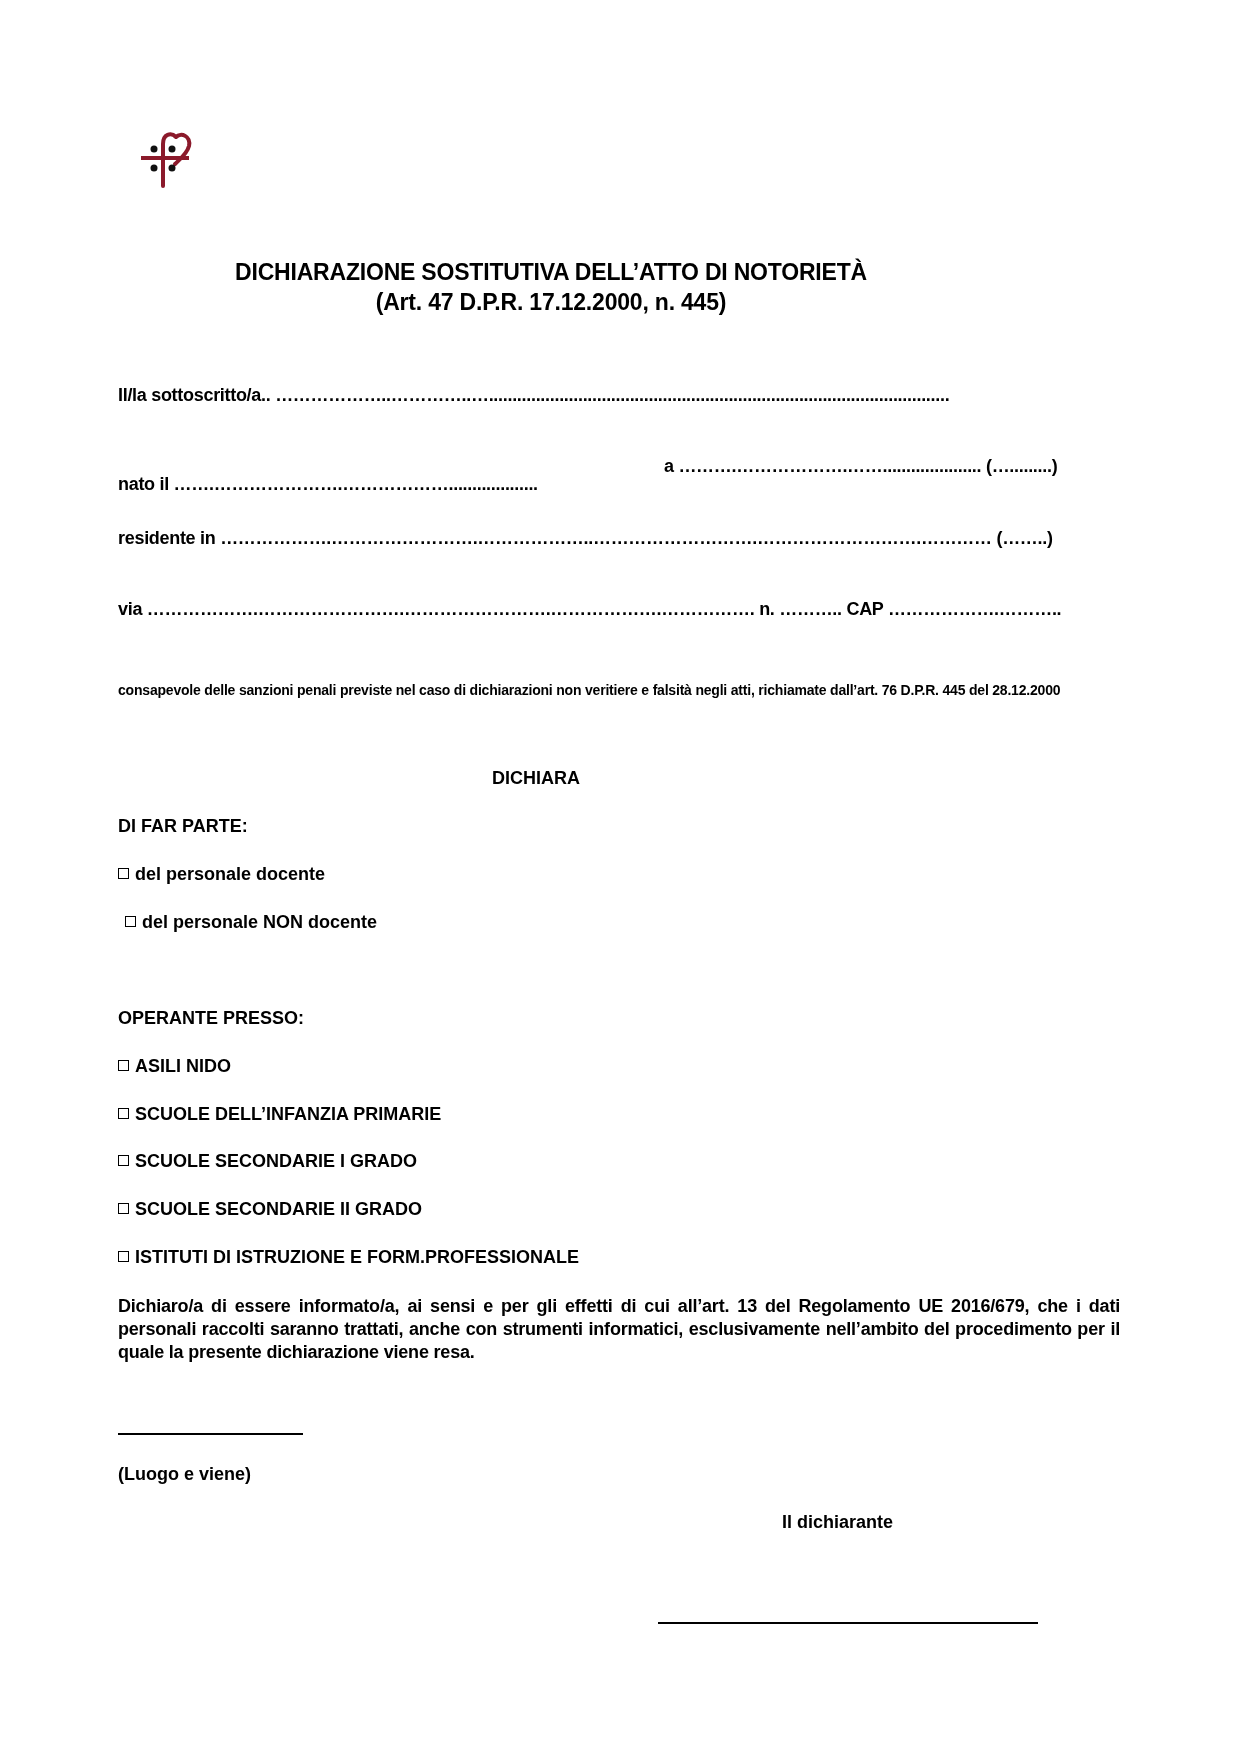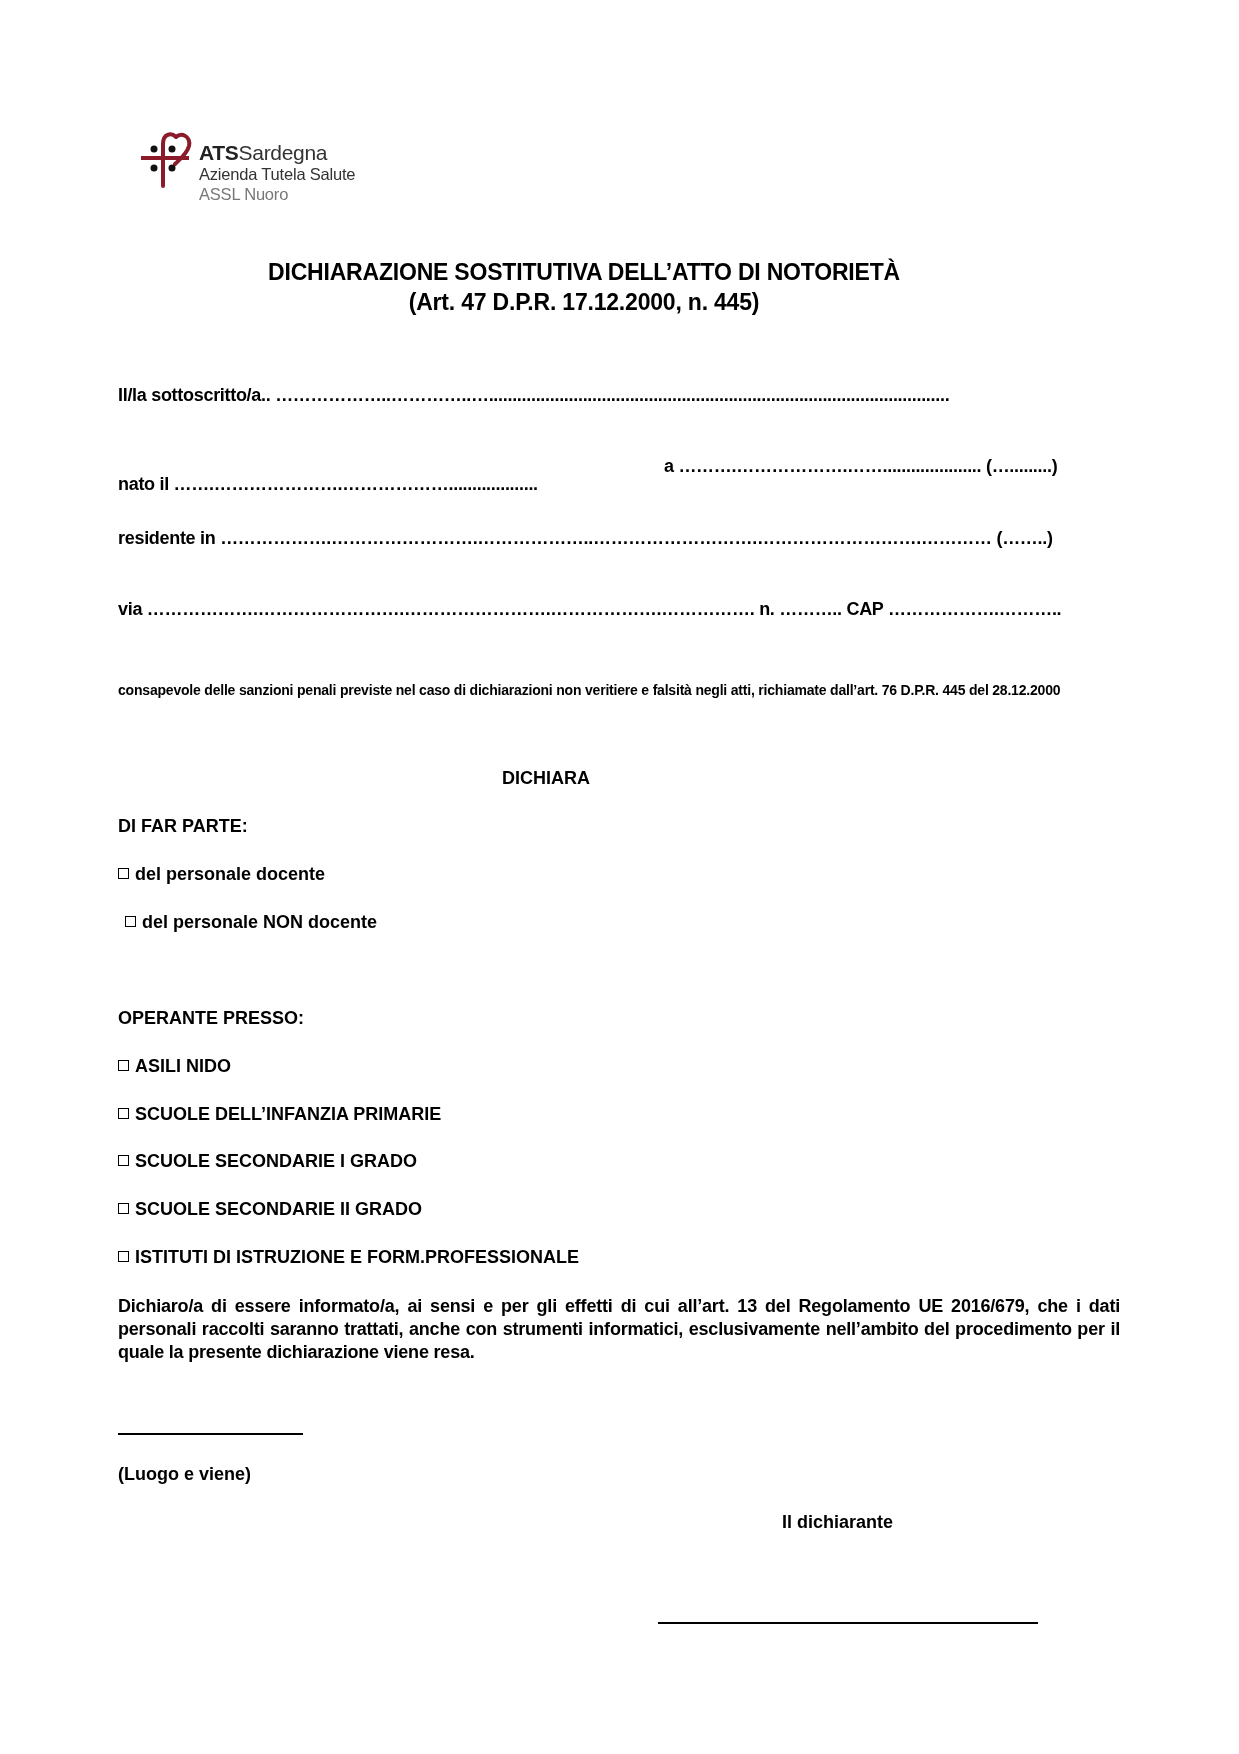--- a/index.html
+++ b/index.html
@@ -12,62 +12,57 @@
   
   #logo { left: 135px; top: 128px; width: 260px; height: 80px; }
   #logo-mark { position: absolute; left: 0; top: 0; width: 60px; height: 60px; }
   #logo-text { position: absolute; left: 64px; top: 14px; line-height: 1; }
   .lt1 { font-size: 21px; color: #333; letter-spacing: -0.3px; }
   .lt1 .ats { font-weight: bold; color: #222; }
   .lt2 { font-size: 16.5px; color: #333; margin-top: 3px; letter-spacing: -0.2px; }
   .lt3 { font-size: 16.5px; color: #777; margin-top: 3px; letter-spacing: -0.2px; }
 
   
-  #title { left: 0; width: 1102px; top: 257px; text-align: center; font-size: 23px; font-weight: bold; line-height: 30px; letter-spacing: -0.2px; padding-left: 33px; }
+  #title { left: 0; width: 1102px; top: 257px; text-align: center; font-size: 23px; font-weight: bold; line-height: 30px; letter-spacing: -0.2px; }
 
   .field { font-size: 18px; font-weight: bold; white-space: nowrap; letter-spacing: -0.3px; }
   .note { font-size: 14px; font-weight: bold; line-height: 19px; letter-spacing: -0.2px; }
   .item { font-size: 18px; font-weight: bold; white-space: nowrap; }
   .box { display: inline-block; width: 9px; height: 9px; border: 1px solid #000; margin-right: 6px; vertical-align: 1px; }
   .para { font-size: 18px; font-weight: bold; line-height: 23px; text-align: justify; text-align-last: left; letter-spacing: -0.2px; }
   .line { border-top: 2px solid #000; }
 </style>
 </head>
 <body>
 
 <div id="logo" class="abs">
   <svg id="logo-mark" viewBox="0 0 60 60">
     <path d="M6 30 H54" stroke="#8b1a2b" stroke-width="4" fill="none"></path>
     <path d="M28 58 V16 C28 6 36 4 41 9 C46 4 56 8 54 18 C52 26 44 32 40 36" stroke="#8b1a2b" stroke-width="4" fill="none" stroke-linecap="round" stroke-linejoin="round"></path>
     <circle cx="19" cy="21" r="3.5" fill="#111"></circle>
     <circle cx="37" cy="21" r="3.5" fill="#111"></circle>
     <circle cx="19" cy="40" r="3.5" fill="#111"></circle>
     <circle cx="37" cy="40" r="3.5" fill="#111"></circle>
   </svg>
-  <div id="logo-text">
-    <div class="lt1"><span class="ats">ATS</span><span>Sardegna</span></div>
-    <div class="lt2">Azienda Tutela Salute</div>
-    <div class="lt3">ASSL Nuoro</div>
-  </div>
 </div>
 
 <div id="title" class="abs">
   <div>DICHIARAZIONE SOSTITUTIVA DELL’ATTO DI NOTORIETÀ</div>
   <div>(Art. 47 D.P.R. 17.12.2000, n. 445)</div>
 </div>
 
 <div class="abs field" style="left:118px; top:385px;">Il/la sottoscritto/a.. ………………..…………..…..................................................................................................</div>
 <div class="abs field" style="left:118px; top:456px;margin-top:18px;">nato il …….………………….………………...................</div>
 <div class="abs field" style="left:664px; top:456px;">a ……….……………….……..................... (….........)</div>
 <div class="abs field" style="left:118px; top:528px;">residente in ……………….…………………….………………..……………………….……………………….………… (……..)</div>
 <div class="abs field" style="left:118px; top:599px;">via ……………….…………………….…………………….……………….……………. n. ……….. CAP ……………….………..</div>
 
 <div class="abs note" style="left:118px; top:681px; width:960px;">consapevole delle sanzioni penali previste nel caso di dichiarazioni non veritiere e falsità negli atti, richiamate dall’art. 76 D.P.R. 445 del 28.12.2000</div>
 
-<div class="abs item" style="left:0; width:1072px; text-align:center; top:768px;margin-left:10px;">DICHIARA</div>
+<div class="abs item" style="left:0; width:1072px; text-align:center; top:768px;">DICHIARA</div>
 
 <div class="abs item" style="left:118px; top:816px;text-align:right;">DI FAR PARTE:</div>
 <div class="abs item" style="left:118px; top:864px;"><span class="box"></span><span>del personale docente</span></div>
 <div class="abs item" style="left:118px; top:912px;margin-left:7px;"><span class="box"></span><span>del personale NON docente</span></div>
 
 <div class="abs item" style="left:118px; top:1008px;">OPERANTE PRESSO:</div>
 <div class="abs item" style="left:118px; top:1056px;"><span class="box"></span><span>ASILI NIDO</span></div>
 <div class="abs item" style="left:118px; top:1104px;"><span class="box"></span><span>SCUOLE DELL’INFANZIA PRIMARIE</span></div>
 <div class="abs item" style="left:118px; top:1151px;"><span class="box"></span><span>SCUOLE SECONDARIE I GRADO</span></div>
 <div class="abs item" style="left:118px; top:1199px;"><span class="box"></span><span>SCUOLE SECONDARIE II GRADO</span></div>

